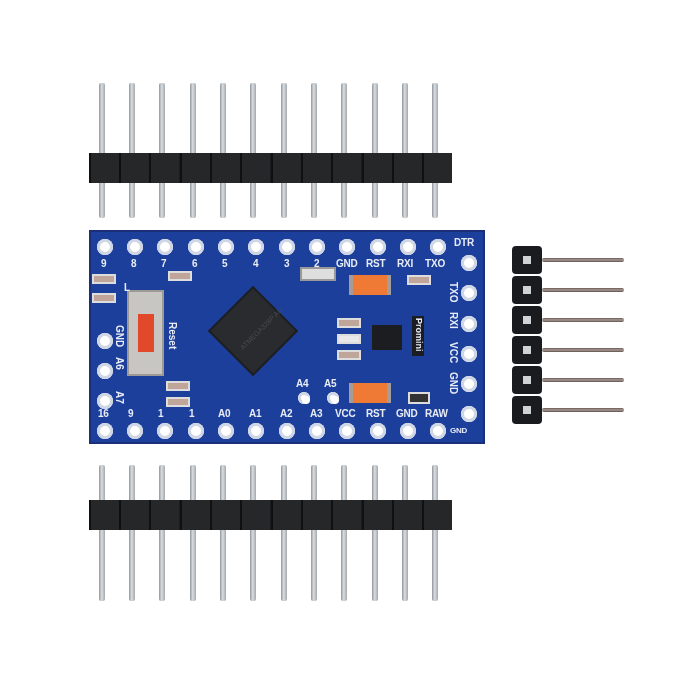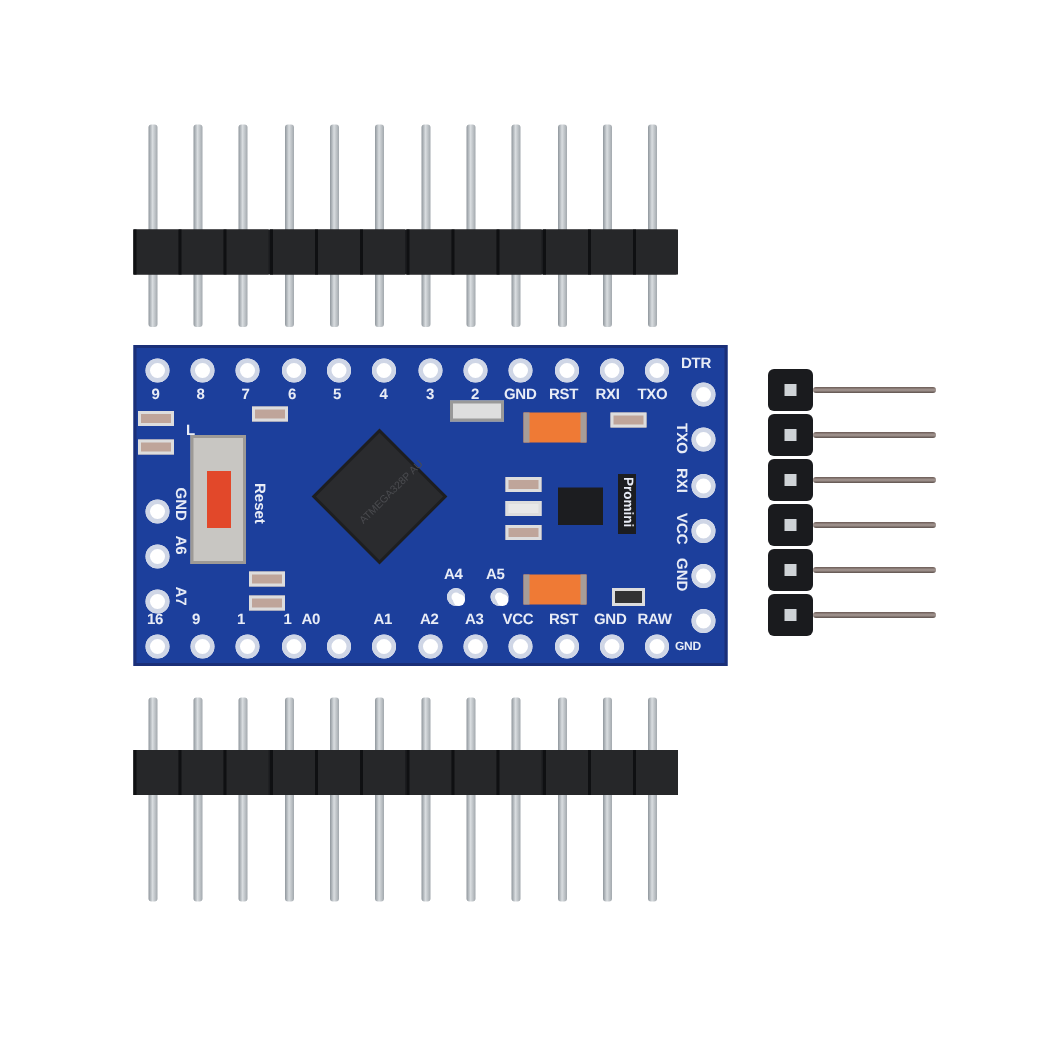--- a/index.html
+++ b/index.html
@@ -166,21 +166,21 @@
     <div class="pad" style="left:309px;top:423px"></div>
     <div class="pad" style="left:339px;top:423px"></div>
     <div class="pad" style="left:370px;top:423px"></div>
     <div class="pad" style="left:400px;top:423px"></div>
     <div class="pad" style="left:430px;top:423px"></div>
   </div>
   <span class="lbl" style="left:98px;top:408px">16</span>
   <span class="lbl" style="left:128px;top:408px">9</span>
   <span class="lbl" style="left:158px;top:408px">1</span>
   <span class="lbl" style="left:189px;top:408px">1</span>
-  <span class="lbl" style="left:201px;top:408px">A0</span>
+  <span class="lbl" style="left:218px;top:408px">A0</span>
   <span class="lbl" style="left:249px;top:408px">A1</span>
   <span class="lbl" style="left:280px;top:408px">A2</span>
   <span class="lbl" style="left:310px;top:408px">A3</span>
   <span class="lbl" style="left:335px;top:408px">VCC</span>
   <span class="lbl" style="left:366px;top:408px">RST</span>
   <span class="lbl" style="left:396px;top:408px">GND</span>
   <span class="lbl" style="left:425px;top:408px">RAW</span>
 
   <div>
     <div class="pad" style="left:461px;top:255px"></div>

